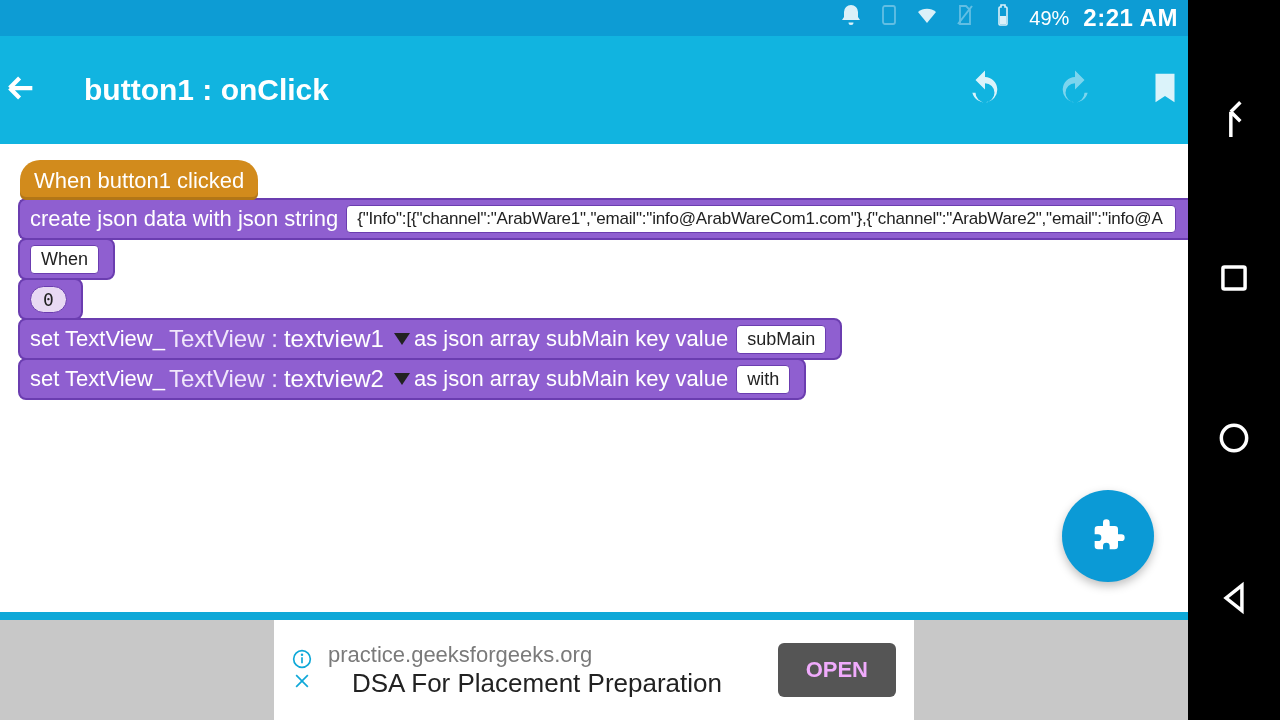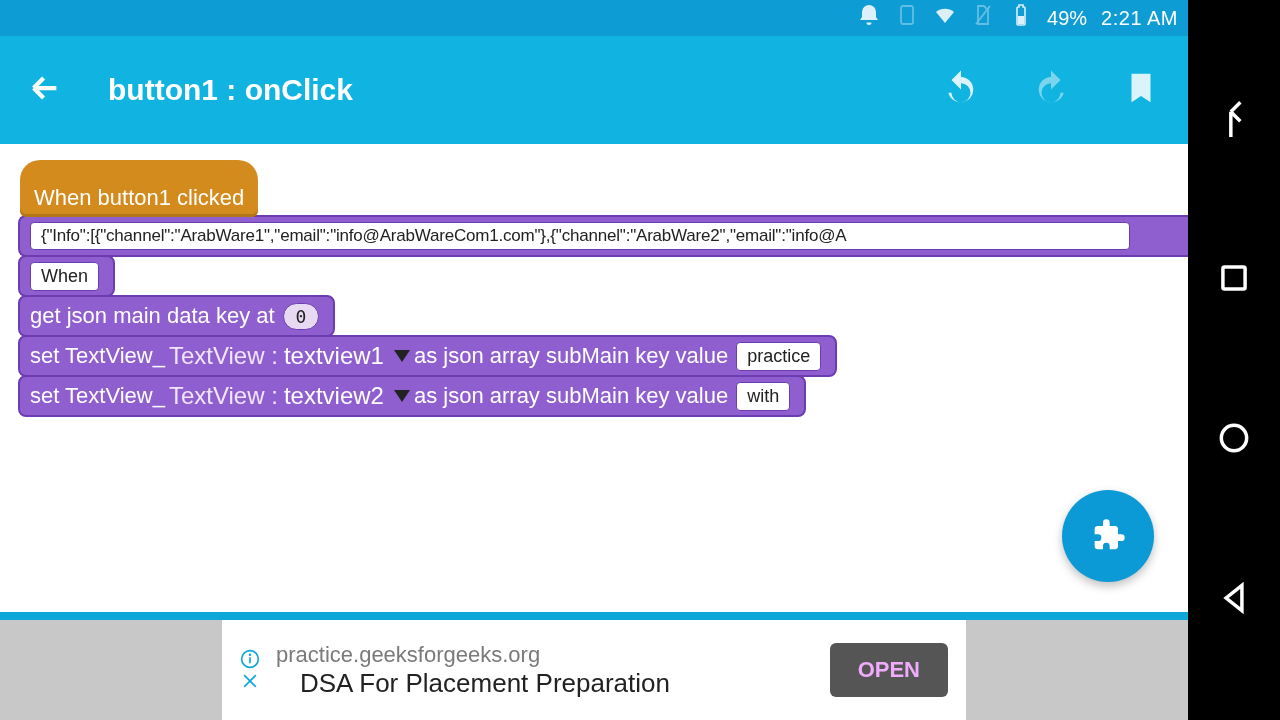--- a/index.html
+++ b/index.html
@@ -20,29 +20,29 @@
     display: flex;
     align-items: center;
     justify-content: flex-end;
     padding-right: 10px;
     gap: 14px;
     color: #fff;
     font-size: 22px;
   }
   .statusbar svg { width: 24px; height: 24px; fill: #fff; opacity: 0.85; }
   .statusbar .dim svg { opacity: 0.35; }
-  .statusbar .clock { font-size: 20px; font-weight: 400; letter-spacing: 0.5px; }
+  .statusbar .clock { font-size: 24px; font-weight: 700; letter-spacing: 0.5px; }
   .statusbar .batt-txt { font-size: 20px; }
 
   .appbar {
     height: 108px;
     background: #11b4e0;
     display: flex;
     align-items: center;
-    padding: 0 28px;
+    padding: 0 4px;
     gap: 24px;
     color: #fff;
   }
   .appbar .back svg { width: 34px; height: 34px; stroke: #fff; stroke-width: 3; fill: none; }
   .appbar .title { font-size: 30px; font-weight: bold; flex: 1; margin-left: 22px; }
   .appbar .tool svg { width: 38px; height: 38px; }
   .appbar .tool { opacity: 0.85; }
   .appbar .tool.bmk svg { fill: #fff; }
   .appbar .tool.undo svg, .appbar .tool.redo svg { fill: #fff; }
   .appbar .tool + .tool { margin-left: 28px; }
@@ -54,21 +54,21 @@
     padding: 16px 0 0 14px;
     overflow: hidden;
   }
 
   .hat {
     display: inline-block;
     background: #d28b1c;
     color: #fff;
     font-size: 22px;
     font-weight: 500;
-    padding: 25px 14px 6px;
+    padding: 8px 14px 6px;
     border-radius: 20px 20px 6px 6px;
     box-shadow: inset 0 -3px 0 rgba(0,0,0,0.15);
     margin-left: 6px;
   }
 
   .block {
     display: flex;
     align-items: center;
     height: 42px;
     background: #8f5fd0;
@@ -143,21 +143,21 @@
     background: #0ea8d8;
   }
 
   .adrow {
     height: 100px;
     background: #c8c8c8;
     display: flex;
     justify-content: center;
   }
   .adcard {
-    width: 744px;
+    width: 640px;
     background: #fff;
     display: flex;
     align-items: center;
     padding: 8px 18px;
     gap: 16px;
     position: relative;
   }
   .adcard .adicons { display: flex; flex-direction: column; gap: 2px; }
   .adcard .adicons svg { width: 20px; height: 20px; }
   .adcard .adtext { flex: 1; overflow: hidden; }
@@ -235,41 +235,41 @@
         </svg>
     </span>
   </div>
 
   <div class="canvas">
     <div class="hat">
       <span>When button1 clicked</span>
     </div>
 
     <div class="block wide-json" style="width:1172px;border-radius:8px 0 0 8px;border-right:none;">
+      <span class="lbl">create json data with json string</span>
       <span class="slot-text" style="flex:1">{"Info":[{"channel":"ArabWare1","email":"info@ArabWareCom1.com"},{"channel":"ArabWare2","email":"info@A</span>
     </div>
 
     <div class="block">
       <span class="slot-text">When</span>
     </div>
 
     <div class="block">
-      <span class="lbl">get json main data key at</span>
       <span class="slot-round">0</span>
     </div>
 
     <div class="block">
       <span class="lbl">set TextView_</span>
       <span class="dropdown">
         <span class="dd-label">TextView :</span>
         <span>textview1</span>
         <span class="tri"></span>
       </span>
       <span class="lbl">as json array subMain key value</span>
-      <span class="slot-text">practice</span>
+      <span class="slot-text">subMain</span>
     </div>
 
     <div class="block">
       <span class="lbl">set TextView_</span>
       <span class="dropdown">
         <span class="dd-label">TextView :</span>
         <span>textview2</span>
         <span class="tri"></span>
       </span>
       <span class="lbl">as json array subMain key value</span>

